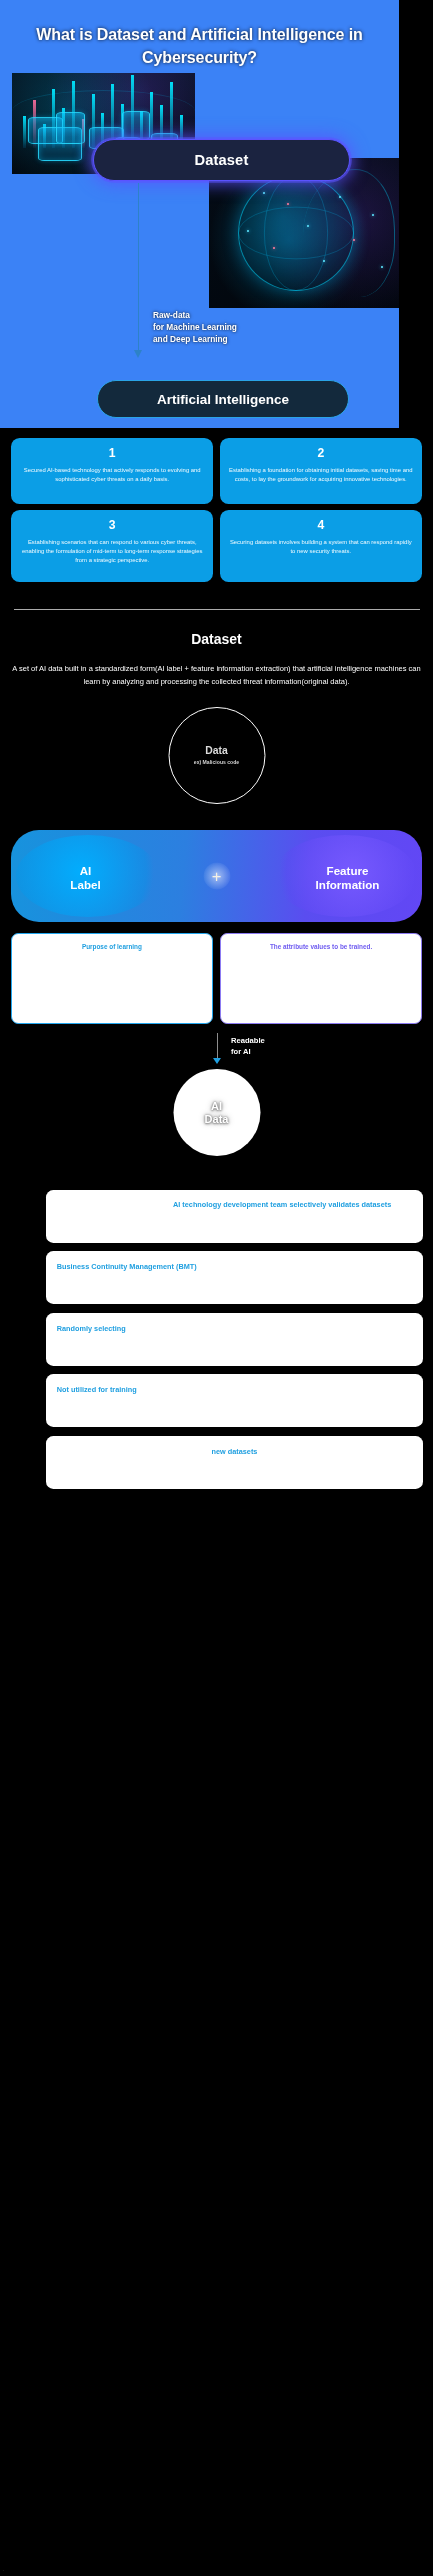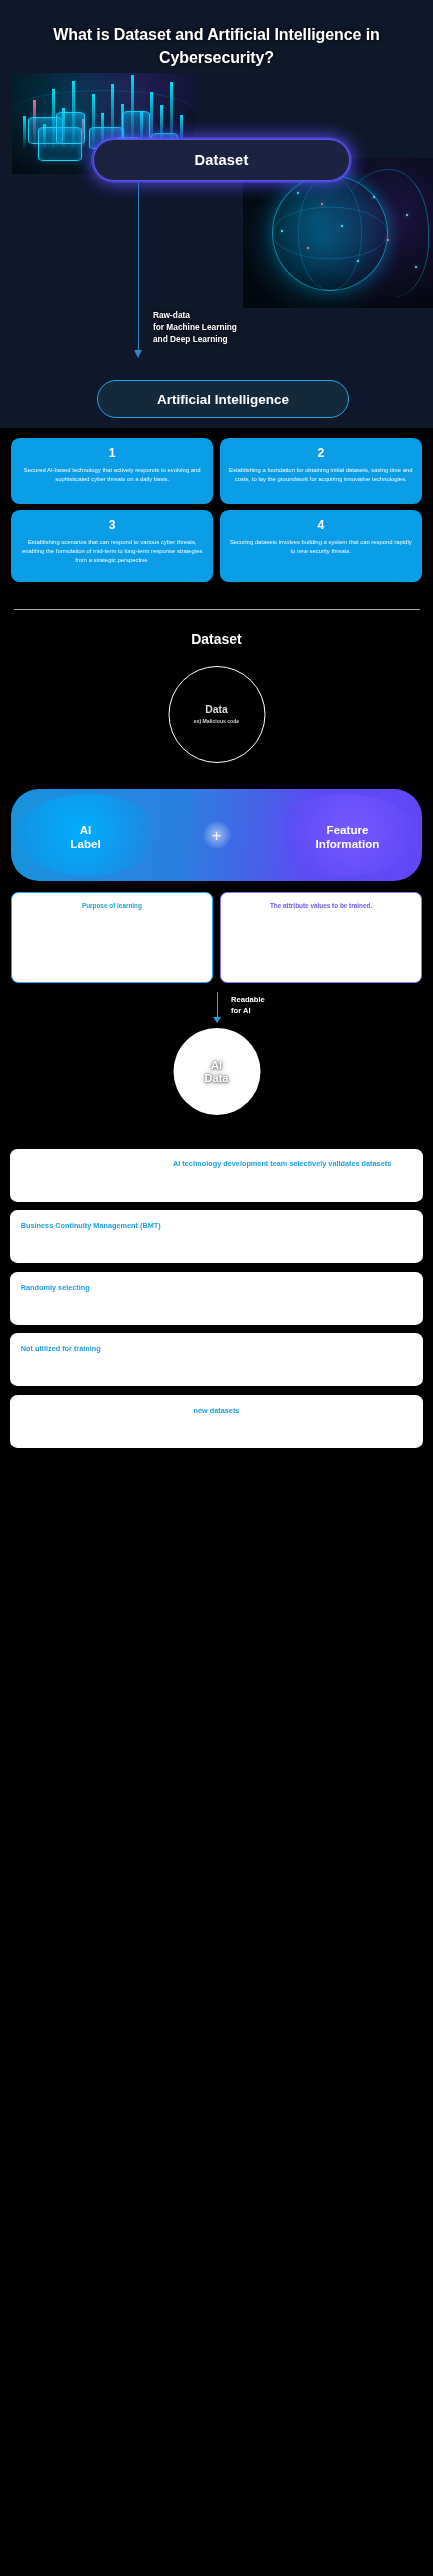--- a/index.html
+++ b/index.html
@@ -20,23 +20,23 @@
     width: 433px;
     min-height: 2576px;
     background: #000000;
     position: relative;
     padding-top: 0;
   }
 
   
   .hero {
     position: relative;
-    width: 433px;
+    width: 399px;
     height: 428px;
-    background: #0f172a;
+    background: #3b82f6;
     overflow: hidden;
   }
   .hero-title {
     position: relative;
     z-index: 6;
     padding-top: 23px;
     text-align: center;
     font-size: 16px;
     font-weight: 700;
     line-height: 1.45;
@@ -346,20 +346,21 @@
     text-shadow: 0 0 2.4px #6b6b6b, 0 0.6px 2.4px #8f8f8f, 0 0 6.1px #9a9a9a;
     white-space: pre-line;
   }
 
   
   .blist {
     padding: 13.5px 9.8px 12.2px 9.8px;
     display: flex;
     flex-direction: column;
     gap: 8.6px;
+    margin-left: 36px;
   }
   .brow {
     background: #ffffff;
     border-radius: 7.3px;
     min-height: 53px;
     padding: 9.8px 11px;
     display: flex;
     align-items: flex-start;
   }
   .brow .btext {
@@ -470,20 +471,21 @@
     <div class="ncard">
       <div class="num">4</div>
       <div class="body">Securing datasets involves building a system that can respond rapidly to new security threats.</div>
     </div>
   </section>
 
   <div class="divider"></div>
 
   <section>
     <h2 class="sec-title">Dataset</h2>
+    <p class="sec-desc">A set of AI data built in a standardized form(AI label + feature information extraction) that artificial intelligence machines can learn by analyzing and processing the collected threat information(original data).</p>
 
     <div class="data-circle-wrap">
       <div class="data-circle">
         <div class="t1">Data</div>
         <div class="t2">ex) Malicious code</div>
       </div>
     </div>
 
 
     <div class="venn">

